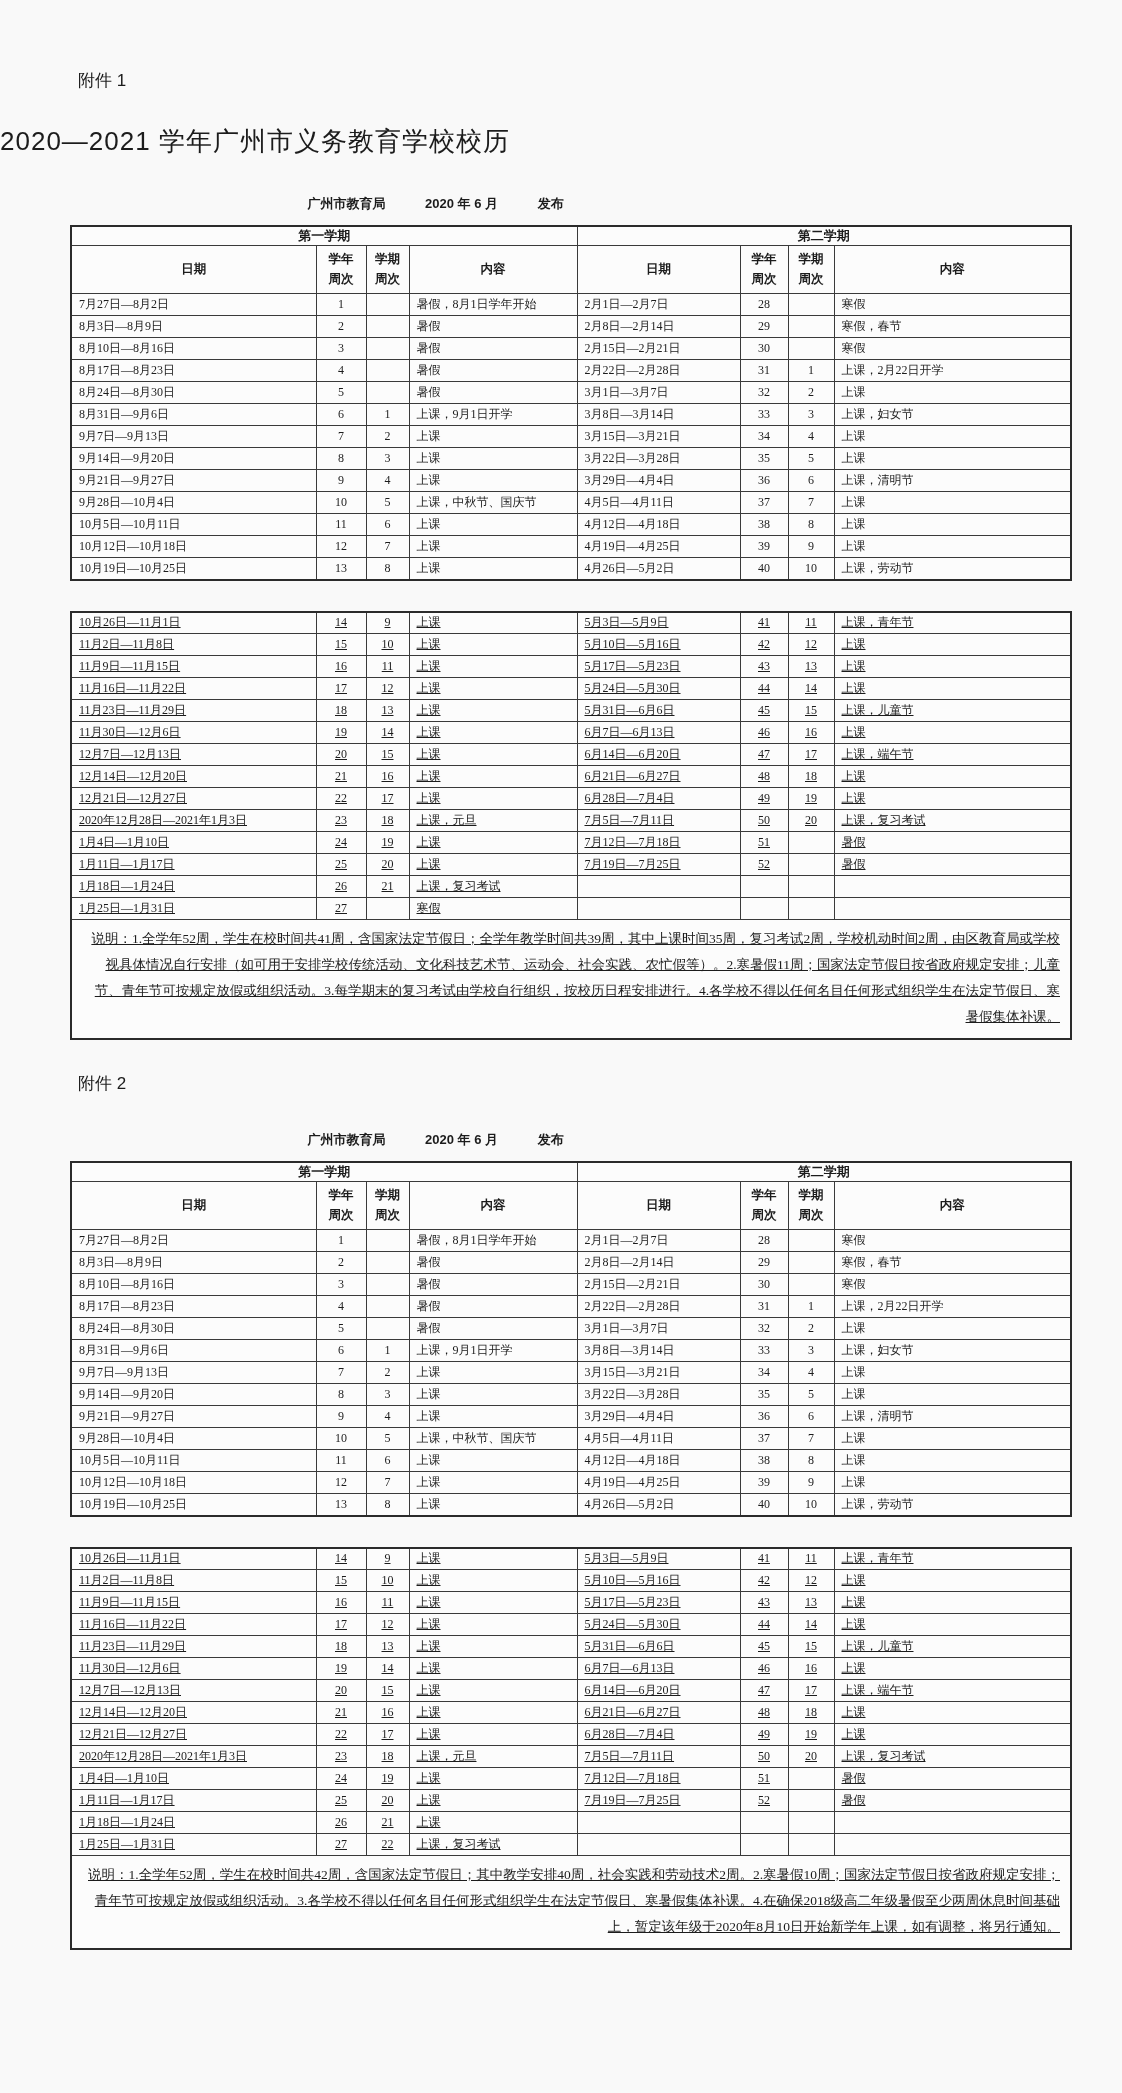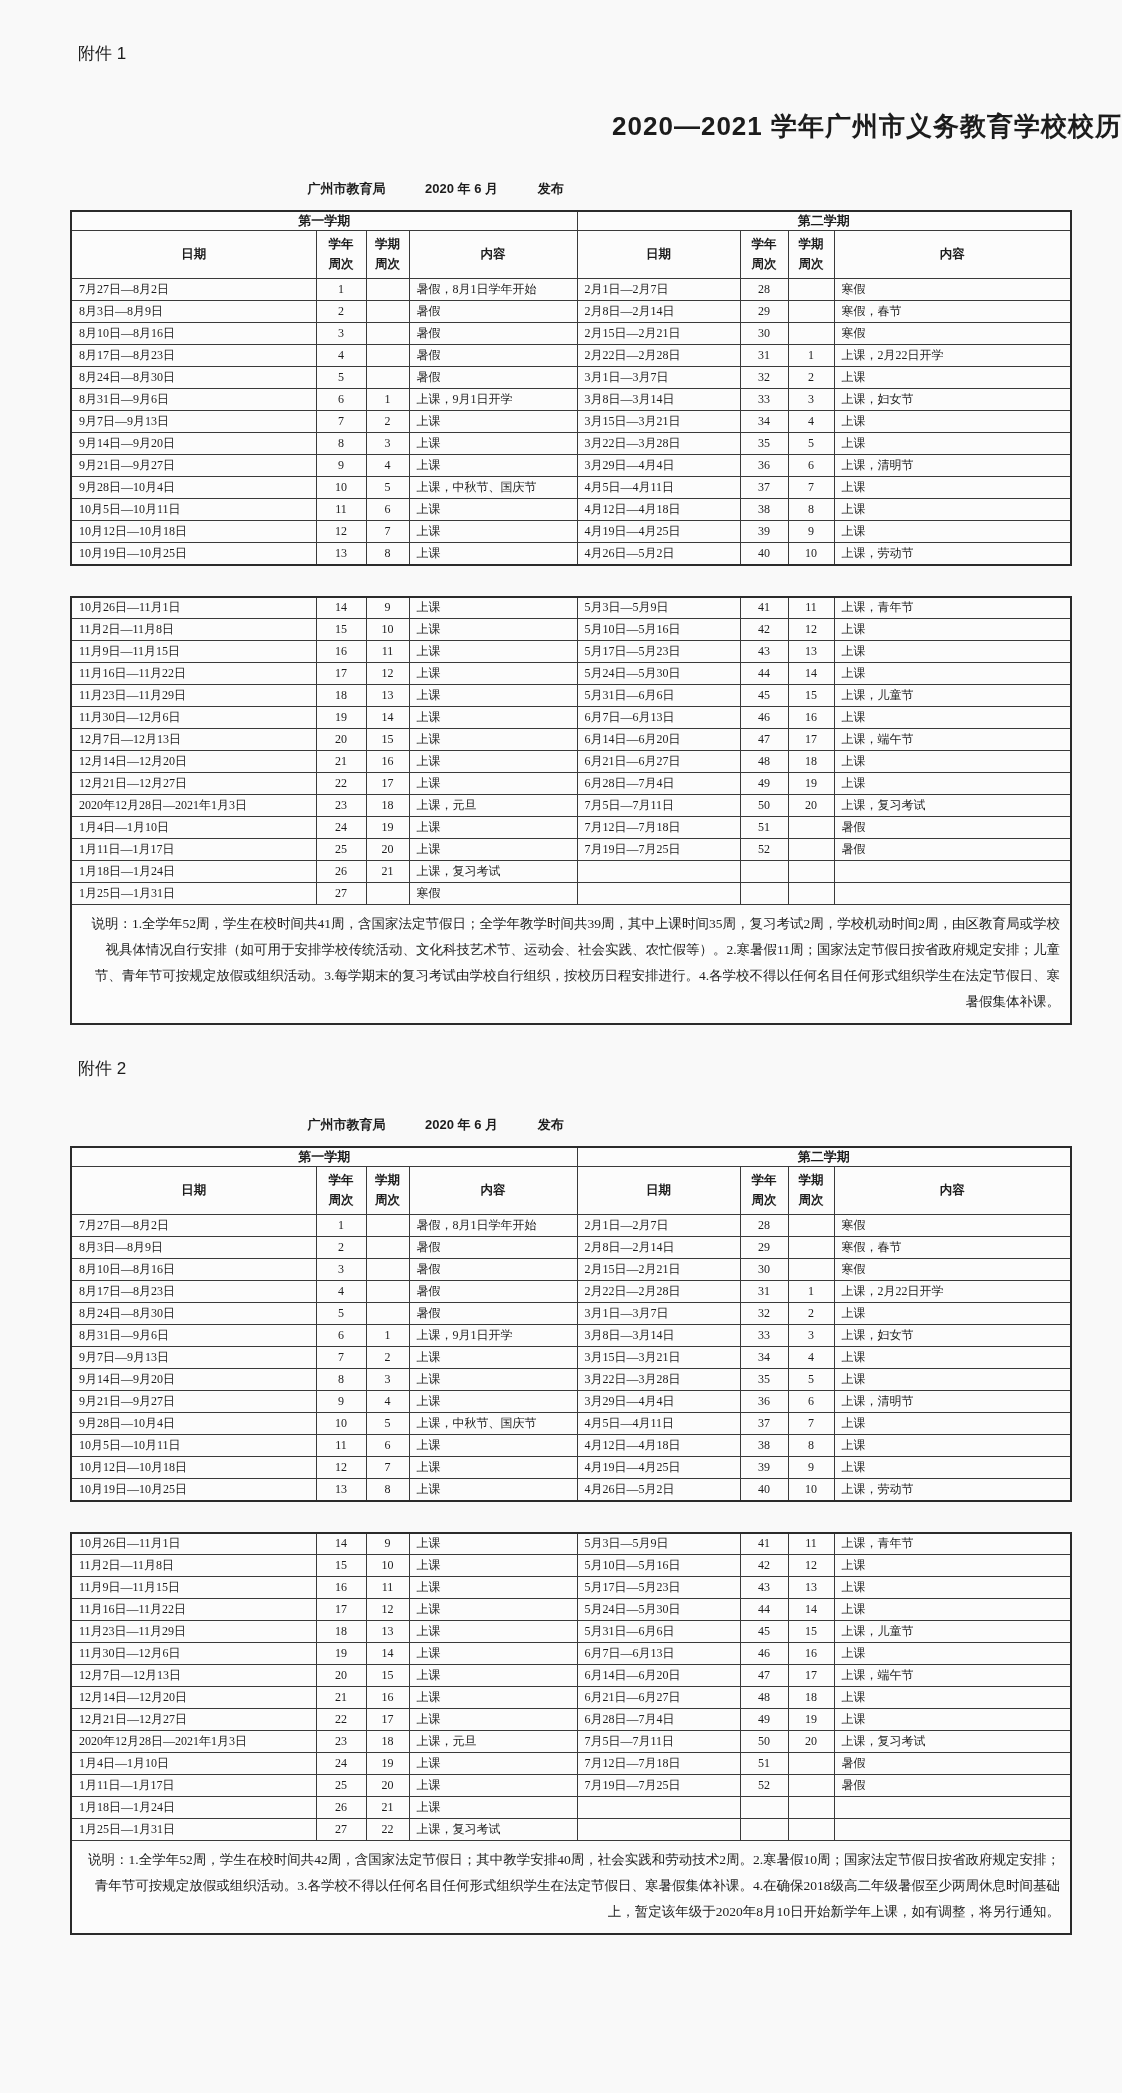--- a/index.html
+++ b/index.html
@@ -5,43 +5,43 @@
   * { margin:0; padding:0; box-sizing:border-box; }
   html { background:#e9e9e9; }
   body {
     width:1122px; height:2093px; margin:0 auto;
     background:#f9f9f9;
     font-family:"Liberation Serif", serif;
     color:#1c1c1c;
     overflow:hidden;
   }
   .att-label {
-    margin-left:78px; padding-top:42px;
+    margin-left:78px; padding-top:69px;
     font-family:"Liberation Sans", sans-serif;
     font-size:17px; font-weight:500;
   }
   .attachment + .attachment .att-label { padding-top:32px; }
   .doc-title {
-    margin-top:44px; text-align:right;
+    margin-top:32px; text-align:left;
     font-family:"Liberation Sans", sans-serif;
-    font-size:26px; font-weight:700; letter-spacing:1px;
+    font-size:26px; font-weight:400; letter-spacing:1px;
   }
   .issuer-line {
     margin-top:36px; text-align:center; padding-right:290px;
     font-family:"Liberation Sans", sans-serif;
     font-size:13px; font-weight:600;padding-left:39px;
   }
   .issuer-line span { margin:0 18px; }
   table.cal {
     width:1000px; margin-left:70px; table-layout:fixed;
     border-collapse:collapse; background:#fcfcfc;
     border:2px solid #2b2b2b;
   }
   table.cal.block1 { margin-top:12px; }
-  table.cal.block2 { margin-top:30px; }
+  table.cal.block2 { margin-top:30px;text-decoration:underline; }
   .cal th, .cal td {
     border:1px solid #3a3a3a;
     font-size:12.5px; overflow:hidden; white-space:nowrap;
   }
   .cal thead th {
     font-weight:600; text-align:center;
     font-family:"Liberation Serif", serif;
   }
   .cal tr.band th { height:18px; font-size:13px; }
   .cal tr.colhead th { height:48px; white-space:pre-line; line-height:1.55; }

